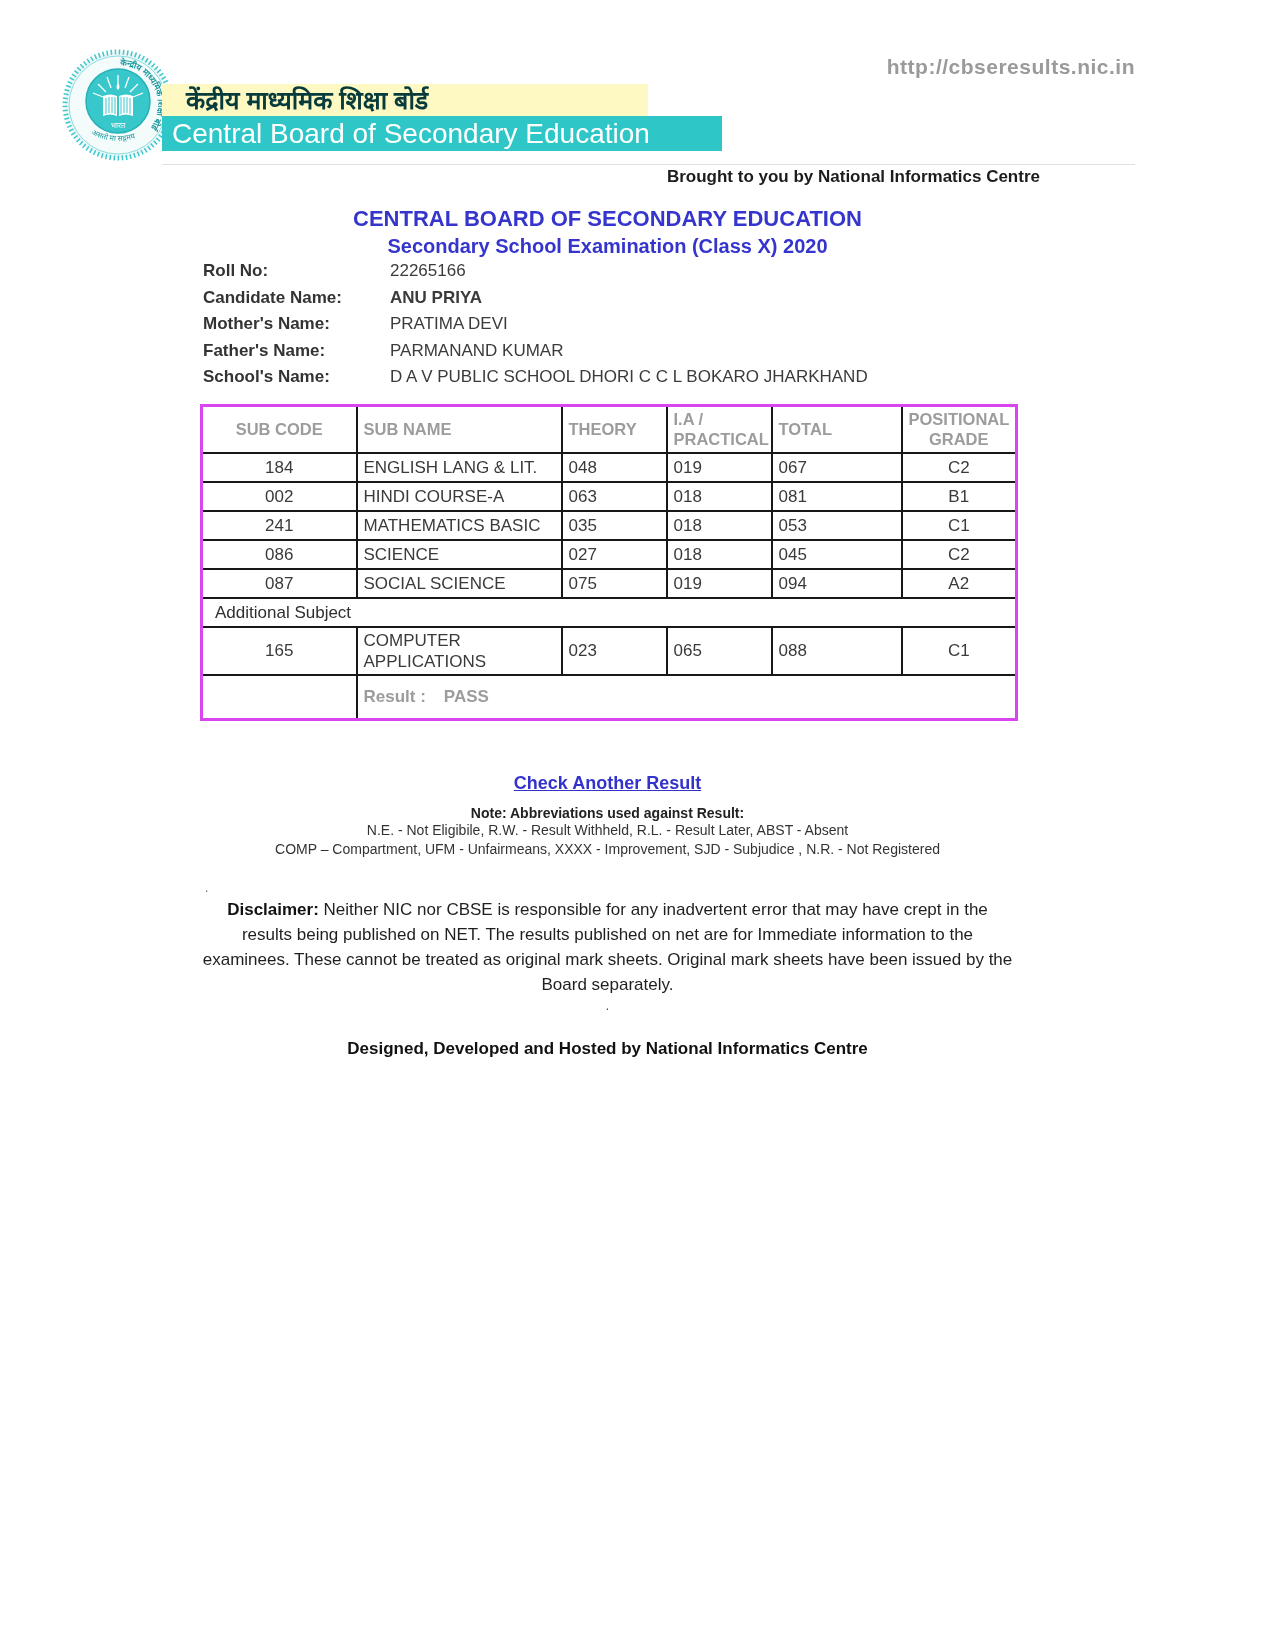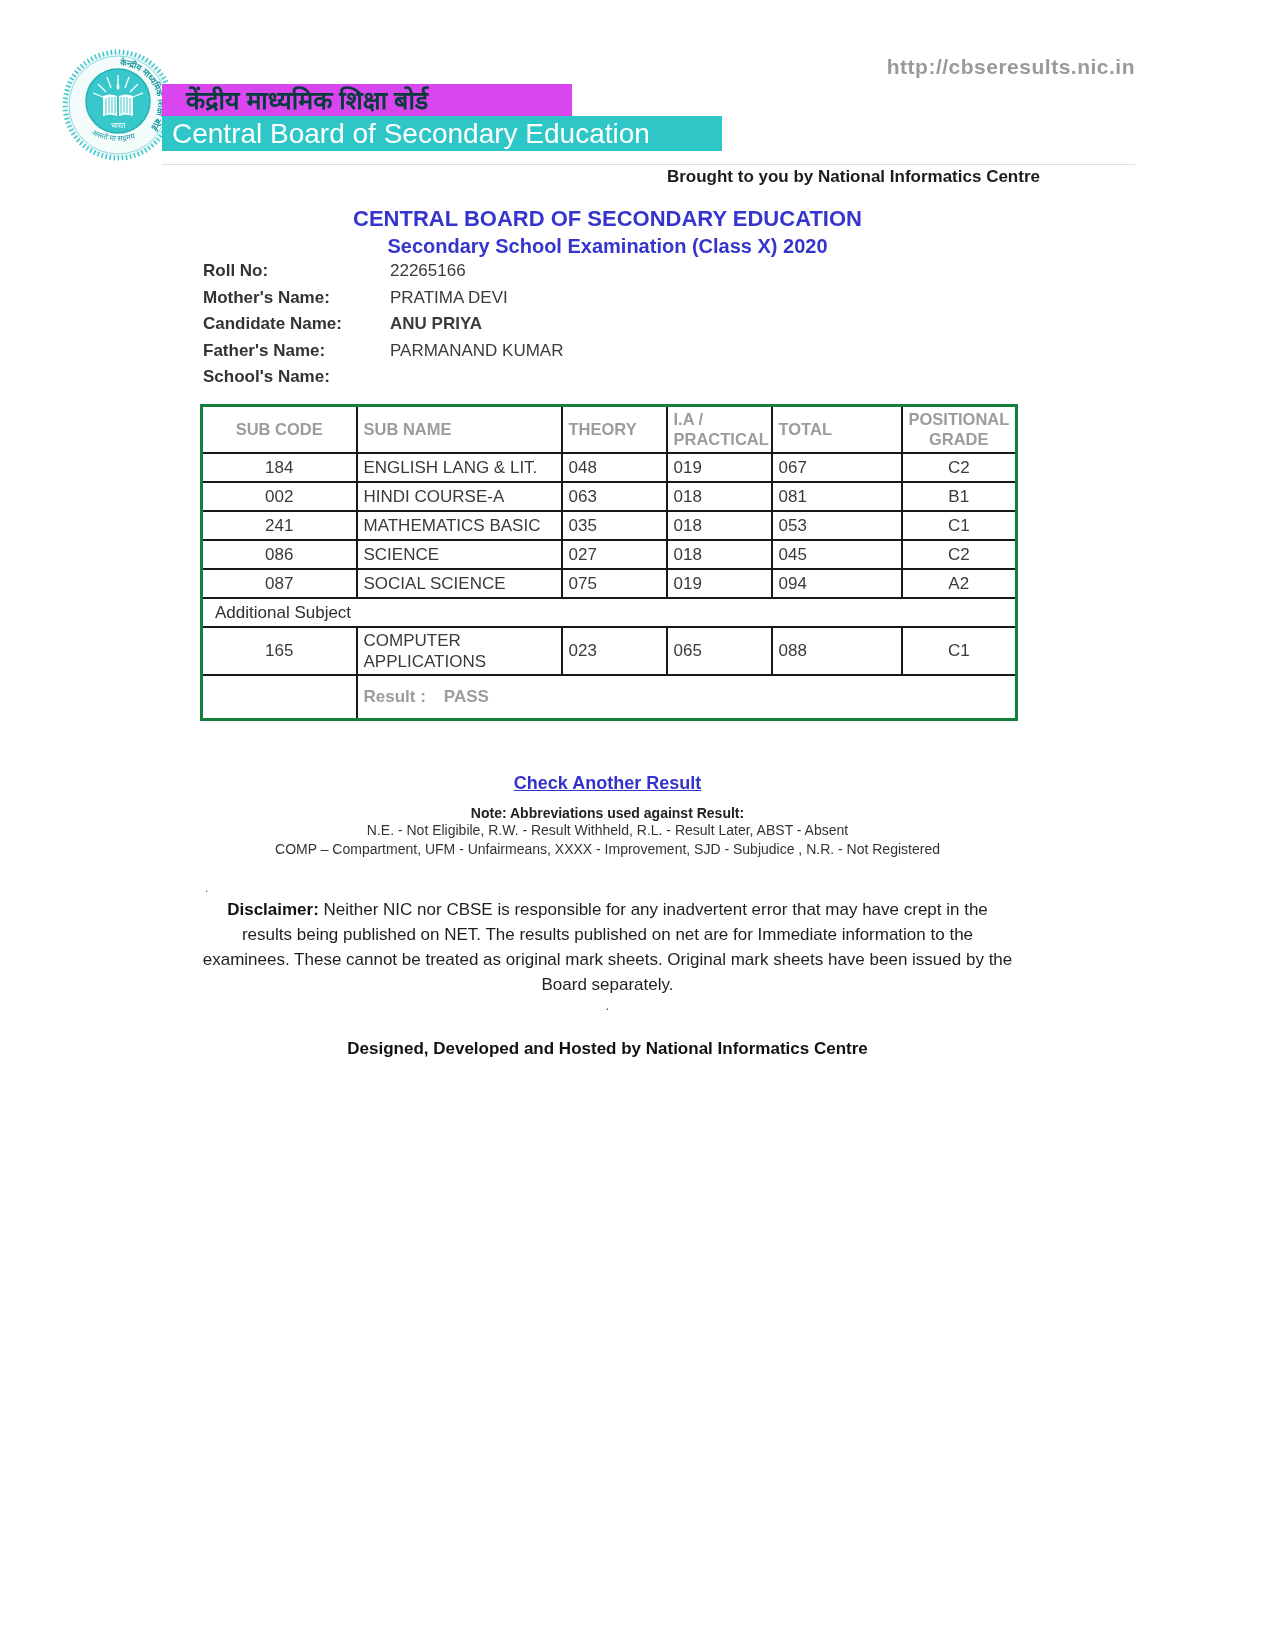--- a/index.html
+++ b/index.html
@@ -2,40 +2,40 @@
 <html><head>
 <meta charset="utf-8">
 <style>
   html,body{margin:0;padding:0;background:#ffffff;}
   body{width:1275px;height:1650px;position:relative;font-family:"Liberation Sans",sans-serif;-webkit-font-smoothing:antialiased;}
   .page{position:relative;width:1275px;height:1650px;overflow:hidden;}
 
   
   .site-url{position:absolute;top:55px;right:140px;font-size:21px;font-weight:bold;color:#9a9a9a;letter-spacing:.5px;}
   .logo-wrap{position:absolute;top:47px;left:62px;width:112px;height:115px;}
-  .bar-hindi{position:absolute;top:84px;left:162px;width:410px;height:32px;background:#d946ef;color:#083b3b;
+  .bar-hindi{position:absolute;top:84px;left:162px;width:486px;height:32px;background:#fef9c3;color:#083b3b;
              font-size:25px;font-weight:bold;line-height:32px;padding-left:24px;box-sizing:border-box;overflow:hidden;white-space:nowrap;}
   .bar-english{position:absolute;top:116px;left:162px;width:560px;height:35px;background:#2fc6c8;color:#ffffff;
              font-size:28px;line-height:35px;padding-left:10px;box-sizing:border-box;overflow:hidden;white-space:nowrap;}
   .header-divider{position:absolute;top:164px;left:162px;width:973px;height:1px;background:#e0e0e0;}
   .brought-line{position:absolute;top:167px;right:235px;font-size:17px;font-weight:bold;color:#1c1c1c;}
 
   
   .content{position:absolute;top:200px;left:200px;width:815px;}
   .title1{margin-top:6px;text-align:center;color:#3535ce;font-weight:bold;font-size:22px;}
   .title2{margin-top:3px;text-align:center;color:#3535ce;font-weight:bold;font-size:20px;}
 
   .details{margin-top:0;}
   .detail-row{display:flex;line-height:26.5px;font-size:17px;color:#3b3b3b;}
   .dlabel{width:190px;font-weight:bold;color:#333;padding-left:3px;box-sizing:border-box;flex:none;}
   .dvalue{flex:1;}
   .dvalue.bold{font-weight:bold;}
 
   
-  table.marks{margin-top:13px;border-collapse:collapse;width:815px;table-layout:fixed;border:3px solid #15803d;}
+  table.marks{margin-top:13px;border-collapse:collapse;width:815px;table-layout:fixed;border:3px solid #d946ef;}
   table.marks th,table.marks td{border:2px solid #181818;font-size:17px;padding:2px 6px;box-sizing:border-box;}
   table.marks th{color:#9c9c9c;font-weight:bold;font-size:16.5px;text-align:left;height:48px;vertical-align:middle;line-height:20px;}
   table.marks th.c{text-align:center;}
   table.marks td{color:#3a3a3a;height:29px;vertical-align:middle;}
   td.code{text-align:center;}
   td.grade{text-align:center;}
   tr.addl-row td{padding-left:12px;color:#2f2f2f;margin-top:44px;}
   .name-narrow{display:inline-block;width:120px;line-height:21px;}
   tr.result-row td{height:44px;}
   .result-text{color:#9c9c9c;font-weight:bold;}
@@ -112,33 +112,34 @@
 
     <div class="title1">CENTRAL BOARD OF SECONDARY EDUCATION</div>
     <div class="title2">Secondary School Examination (Class X) 2020</div>
 
     <div class="details">
       <div class="detail-row">
         <span class="dlabel">Roll No:</span>
         <span class="dvalue">22265166</span>
       </div>
       <div class="detail-row">
+        <span class="dlabel">Candidate Name:</span>
+        <span class="dvalue bold">ANU PRIYA</span>
+      </div>
+      <div class="detail-row">
         <span class="dlabel">Mother's Name:</span>
         <span class="dvalue">PRATIMA DEVI</span>
       </div>
       <div class="detail-row">
-        <span class="dlabel">Candidate Name:</span>
-        <span class="dvalue bold">ANU PRIYA</span>
-      </div>
-      <div class="detail-row">
         <span class="dlabel">Father's Name:</span>
         <span class="dvalue">PARMANAND KUMAR</span>
       </div>
       <div class="detail-row">
         <span class="dlabel">School's Name:</span>
+        <span class="dvalue">D A V PUBLIC SCHOOL DHORI C C L BOKARO JHARKHAND</span>
       </div>
     </div>
 
     <table class="marks">
       <colgroup>
         <col style="width:155px">
           <col style="width:205px">
           <col style="width:105px">
         <col style="width:105px">
           <col style="width:130px">

